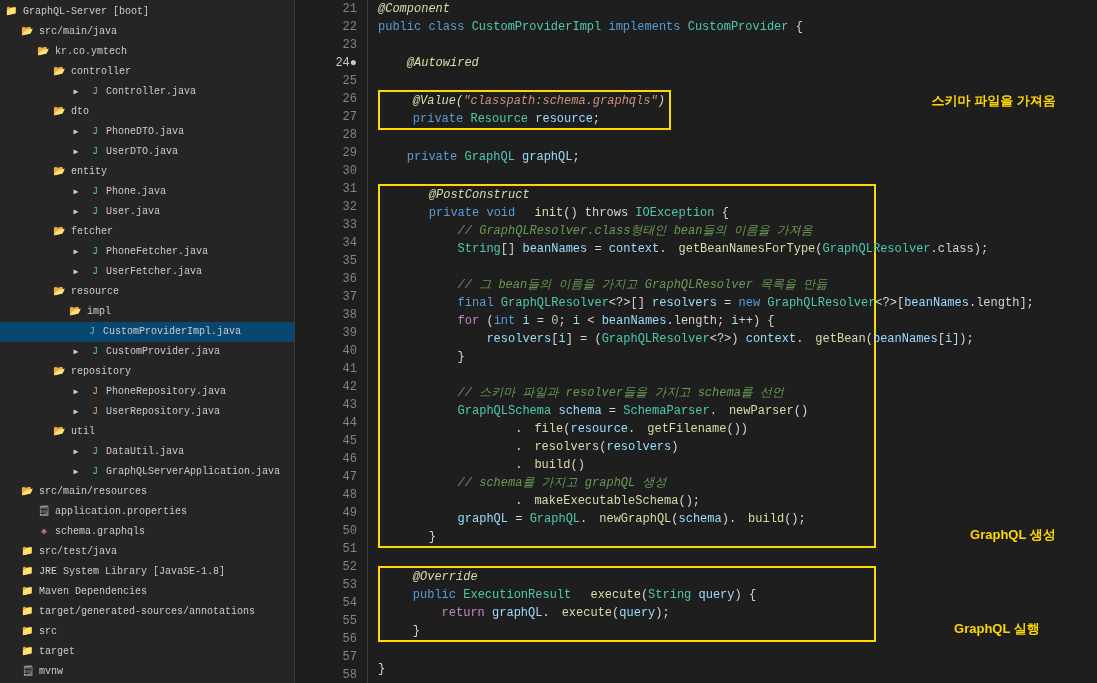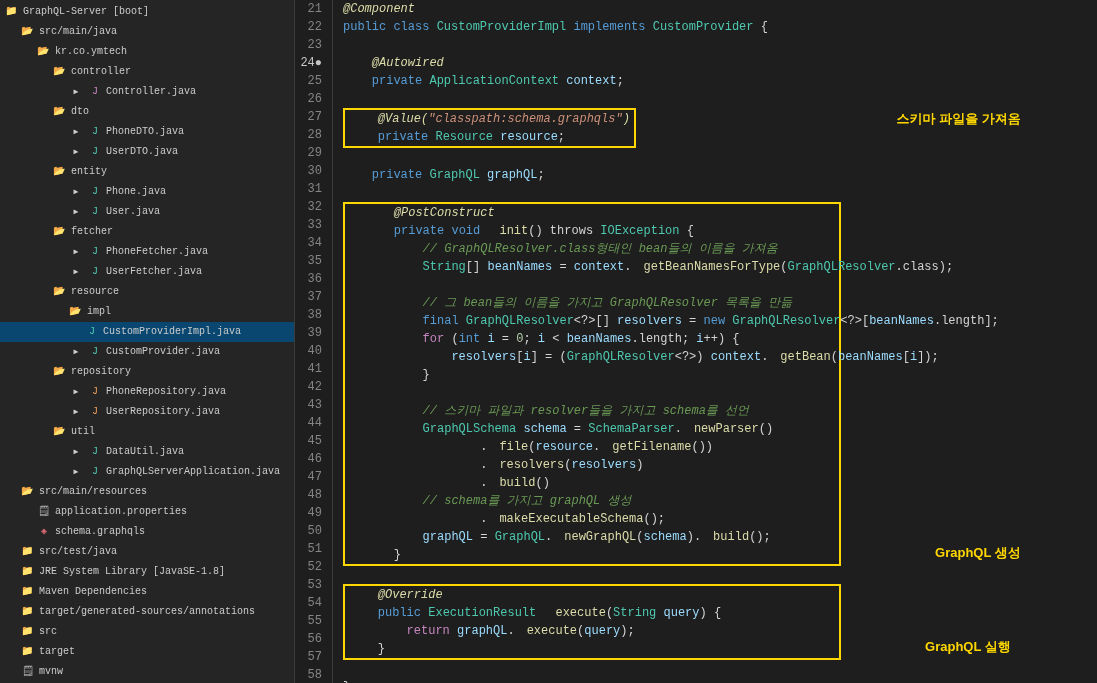--- a/index.html
+++ b/index.html
@@ -78,20 +78,21 @@
     .line-numbers {
       background: #1e1e1e;
       color: #858585;
       padding: 0 10px 0 5px;
       text-align: right;
       min-width: 38px;
       user-select: none;
       border-right: 1px solid #3c3c3c;
       font-size: 12px;
       line-height: 18px;
+      margin-left: 35px;
     }
     .line-number {
       display: block;
       line-height: 18px;
       font-size: 12px;
     }
     .line-number.active { color: #c6c6c6; }
 
     .code-lines {
       flex: 1;
@@ -351,21 +352,20 @@
 
       
       <span class="code-line"><span class="ann">@Component</span></span>
       
       <span class="code-line"><span class="kw">public</span> <span class="kw">class</span> <span class="type">CustomProviderImpl</span> <span class="kw">implements</span> <span class="iface">CustomProvider</span> <span class="plain">{</span></span>
       
       <span class="code-line">&nbsp;</span>
       
       <span class="code-line">    <span class="ann">@Autowired</span></span>
       
-      <span class="code-line">    <span class="kw">private</span> <span class="type">ApplicationContext</span> <span class="param">context</span><span class="plain">;</span></span>
       
       <span class="code-line">&nbsp;</span>
 
       
       <div style="position:relative; display:inline-block; width:100%;">
         <div style="border: 2px solid #ffd700; display: inline-block; padding: 0 4px; background: transparent;">
           <span class="code-line">    <span class="ann">@Value(<span class="str">"classpath:schema.graphqls"</span>)</span></span>
           <span class="code-line">    <span class="kw">private</span> <span class="type">Resource</span> <span class="param">resource</span><span class="plain">;</span></span>
         </div>
         <span style="color:#ffd700; font-family:'Malgun Gothic',sans-serif; font-size:13px; font-weight:bold; position:absolute; right:0; top:2px;">스키마 파일을 가져옴</span>
@@ -409,21 +409,21 @@
       <span class="code-line">&nbsp;</span>
 
       
       <div style="position:relative; display:inline-block; width:100%;">
         <div style="border: 2px solid #ffd700; display: inline-block; padding: 0 4px; width: calc(100% - 180px); background: transparent;">
           <span class="code-line">    <span class="ann">@Override</span></span>
           <span class="code-line">    <span class="kw">public</span> <span class="type">ExecutionResult</span> <span class="method">execute</span><span class="plain">(</span><span class="type">String</span> <span class="param">query</span><span class="plain">) {</span></span>
           <span class="code-line">        <span class="kw2">return</span> <span class="param">graphQL</span><span class="plain">.</span><span class="method">execute</span><span class="plain">(</span><span class="param">query</span><span class="plain">);</span></span>
           <span class="code-line">    <span class="plain">}</span></span>
         </div>
-        <span style="color:#ffd700; font-family:'Malgun Gothic',sans-serif; font-size:13px; font-weight:bold; position:absolute; right:10px; bottom:4px;">GraphQL 실행</span>
+        <span style="color:#ffd700; font-family:'Malgun Gothic',sans-serif; font-size:13px; font-weight:bold; position:absolute; right:16px; bottom:4px;">GraphQL 실행</span>
       </div>
 
       
       <span class="code-line">&nbsp;</span>
       
       <span class="code-line"><span class="plain">}</span></span>
     </div>
   </div>
 </div>
 

